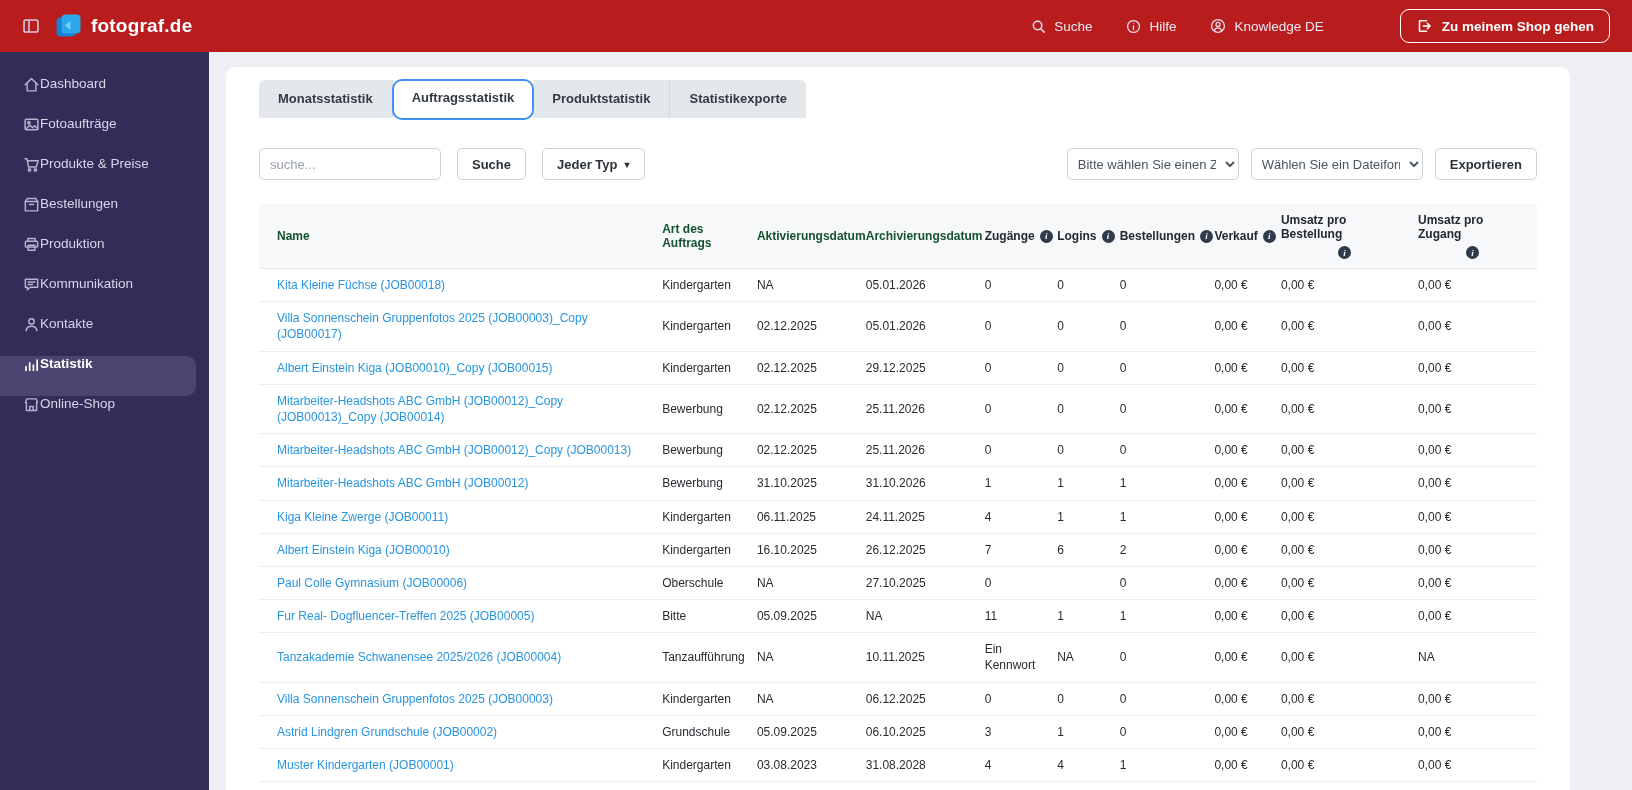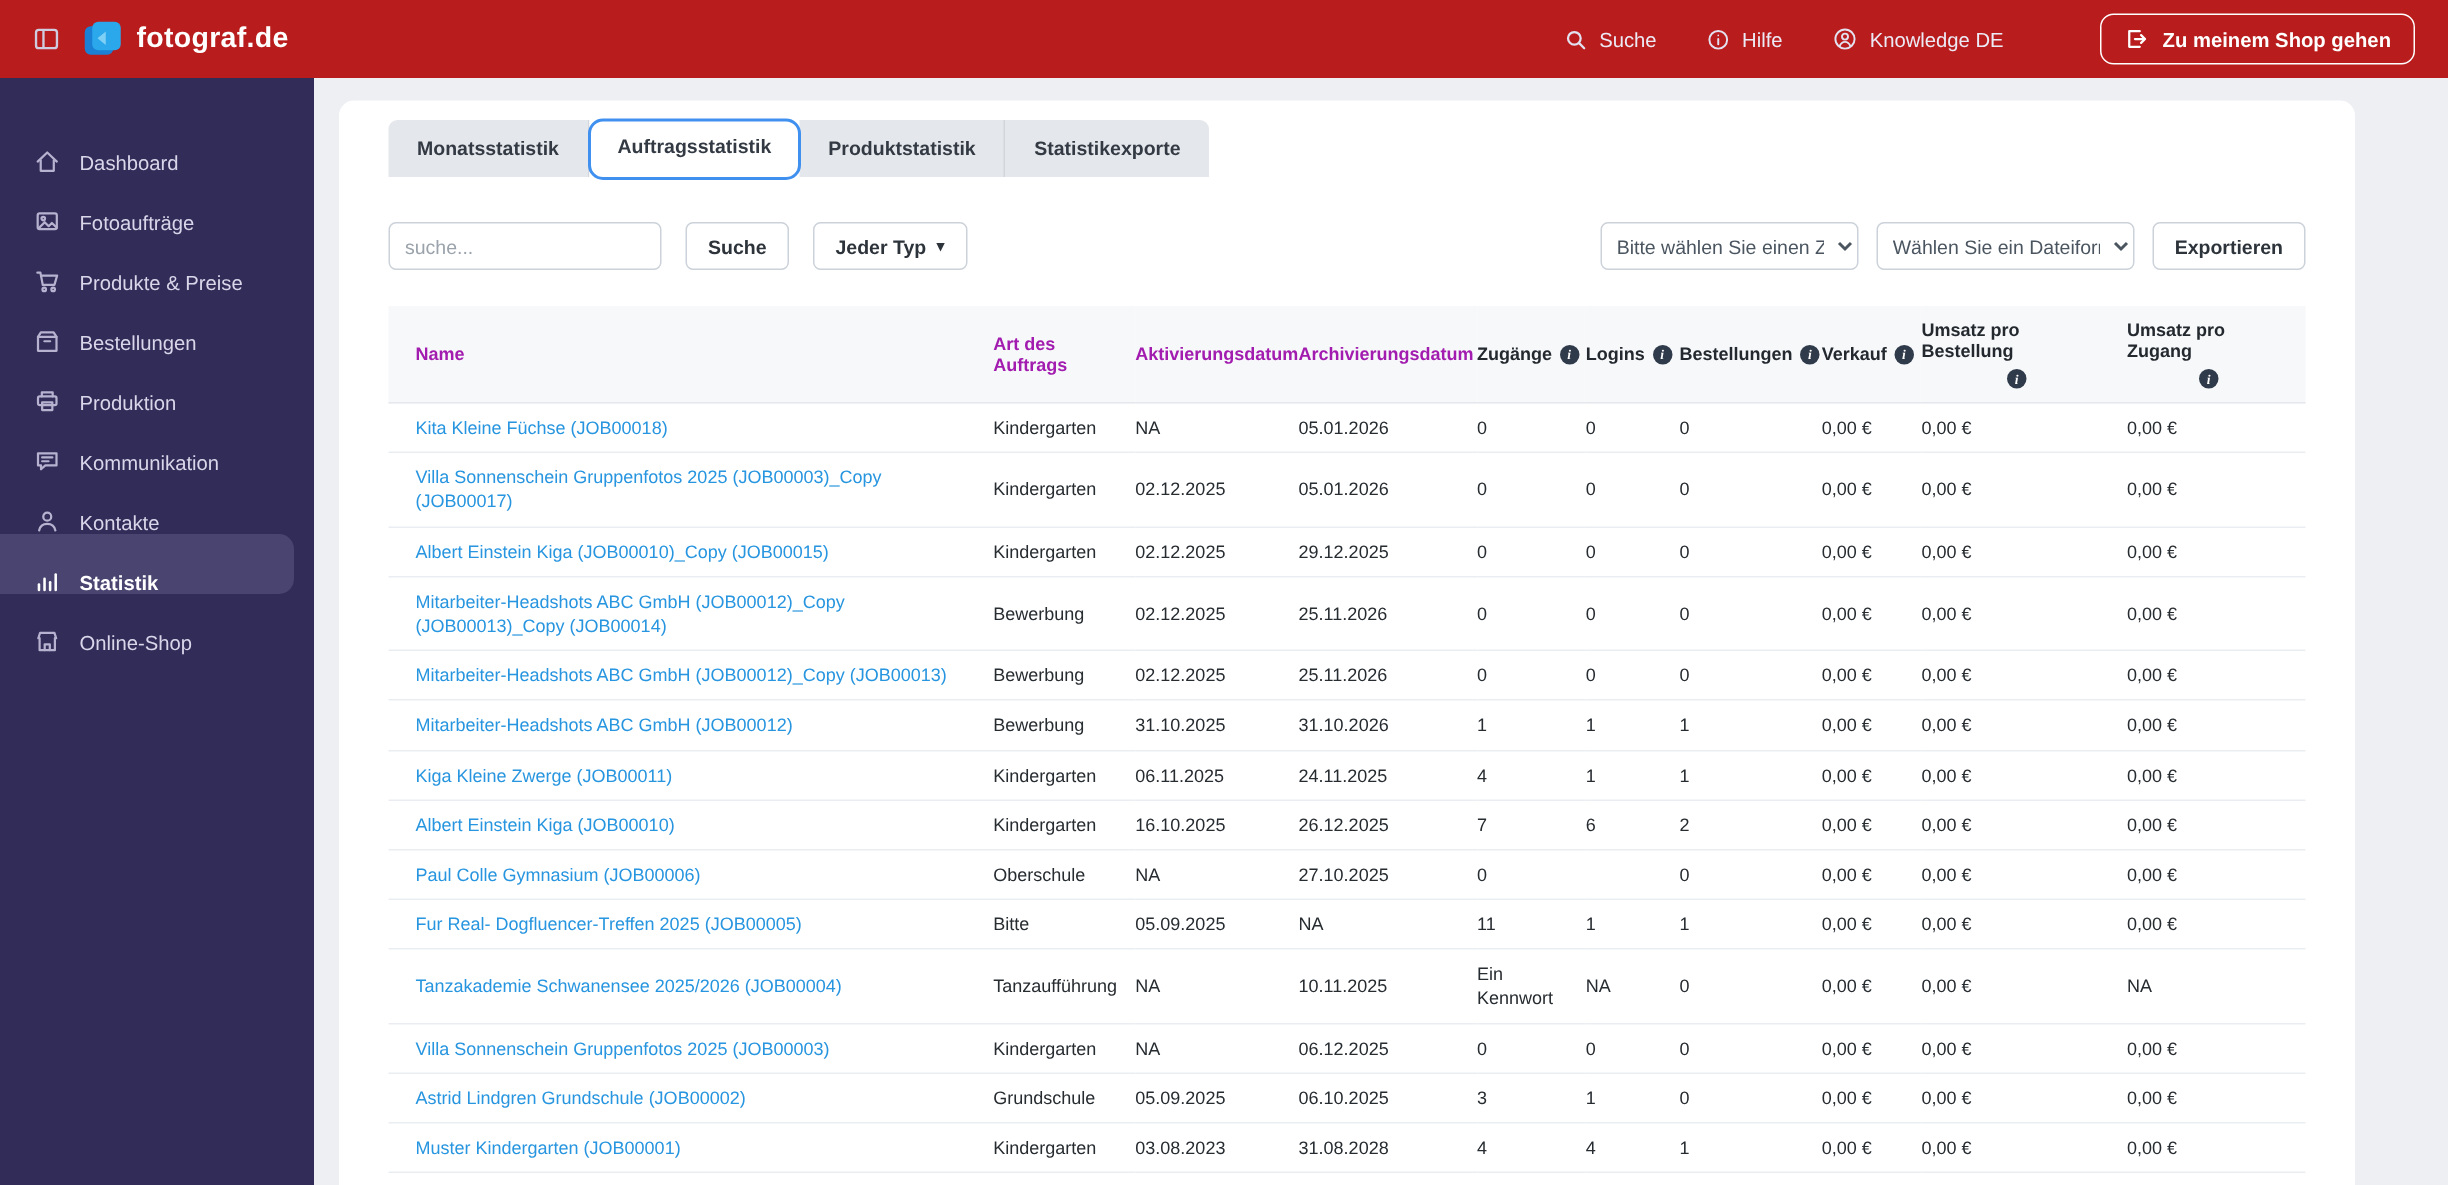--- a/index.html
+++ b/index.html
@@ -18,29 +18,29 @@
   .toggle-btn { width:18px; height:18px; color:#cfccdf; display:flex; align-items:center; cursor:pointer; }
   .brand { display:flex; align-items:center; gap:9px; margin-left:16px; cursor:pointer; }
   .brand-text { color:#fff; font-size:19px; font-weight:700; letter-spacing:.2px; }
   .topnav { display:flex; align-items:center; gap:34px; margin-left:auto; }
   .topnav-item { display:flex; align-items:center; gap:8px; color:#eceaf5; font-size:13.5px; cursor:pointer; }
   .topnav-item svg { color:#e3e1ef; }
   .shop-btn {
     display:flex; align-items:center; gap:10px;
     border:1.6px solid #ffffff; border-radius:9px; background:transparent;
     color:#fff; font-size:13.5px; font-weight:700; padding:8px 15px;
-    font-family:inherit; cursor:pointer; margin-left:30px;
+    font-family:inherit; cursor:pointer; margin-left:42px;
   }
   
   .sidebar {
     position:fixed; top:52px; left:0; bottom:0; width:209px;
     background:#322c58; padding-top:24px; z-index:10;
   }
   .side-item {
-    display:flex; align-items:flex-end; gap:13px; height:40px;
+    display:flex; align-items:flex-start; height:40px;
     padding-left:23px; color:#d9d6ea; font-size:13.5px; cursor:pointer;
   }
   .side-item .sicon { width:17px; height:17px; color:#b6b2cf; display:flex; flex:none; }
   .side-item.active {
     background:#4a4570; border-radius:0 10px 10px 0; margin-right:13px;
     color:#ffffff; font-weight:700;
   }
   .side-item.active .sicon { color:#fff; }
   
   .main { position:absolute; left:209px; top:52px; right:0; bottom:0; background:#edeff3; }
@@ -83,21 +83,21 @@
   .stat-table {
     width:calc(100% - 66px); margin:0 33px; border-collapse:collapse;
     table-layout:fixed; font-size:12px;
   }
   .stat-table thead th {
     background:#f7f8fa; text-align:left; vertical-align:middle;
     padding:9px 10px 9px 0; color:#23292f; font-size:12px;
     border-bottom:1px solid #e4e8ec; font-weight:700;
   }
   .stat-table thead th:first-child { padding-left:18px; }
-  .stat-table thead th.sortable { color:#a21caf; cursor:pointer; }
+  .stat-table thead th.sortable { color:#14532d; cursor:pointer; }
   .hwrap { display:flex; align-items:center; gap:5px; }
   .hwrap.spread { justify-content:space-between;flex-direction:column; }
   .hlabel.nowrap { white-space:nowrap; }
   .info-badge {
     display:inline-flex; width:13px; height:13px; border-radius:50%;
     background:#2f3a4a; color:#fff; font-size:9px; font-weight:700;
     align-items:center; justify-content:center; flex:none; cursor:pointer;
     font-family:"Liberation Serif", serif; font-style:italic;
   }
   .stat-table tbody td {

